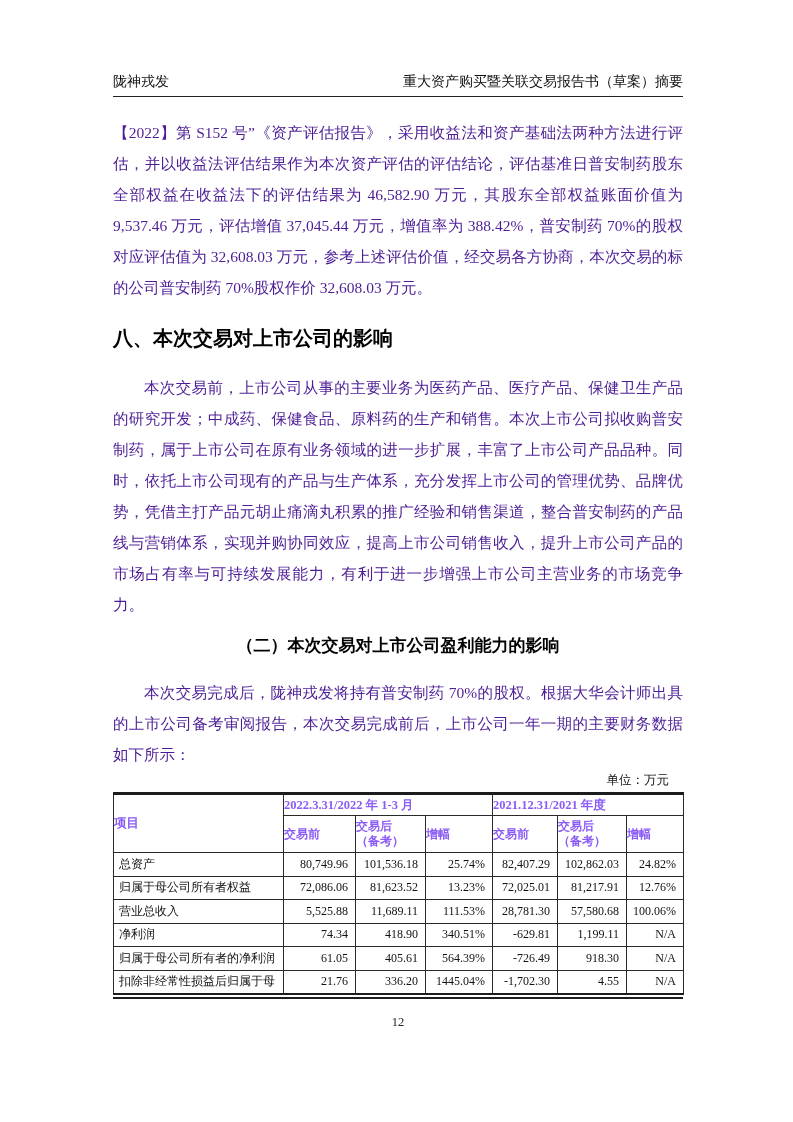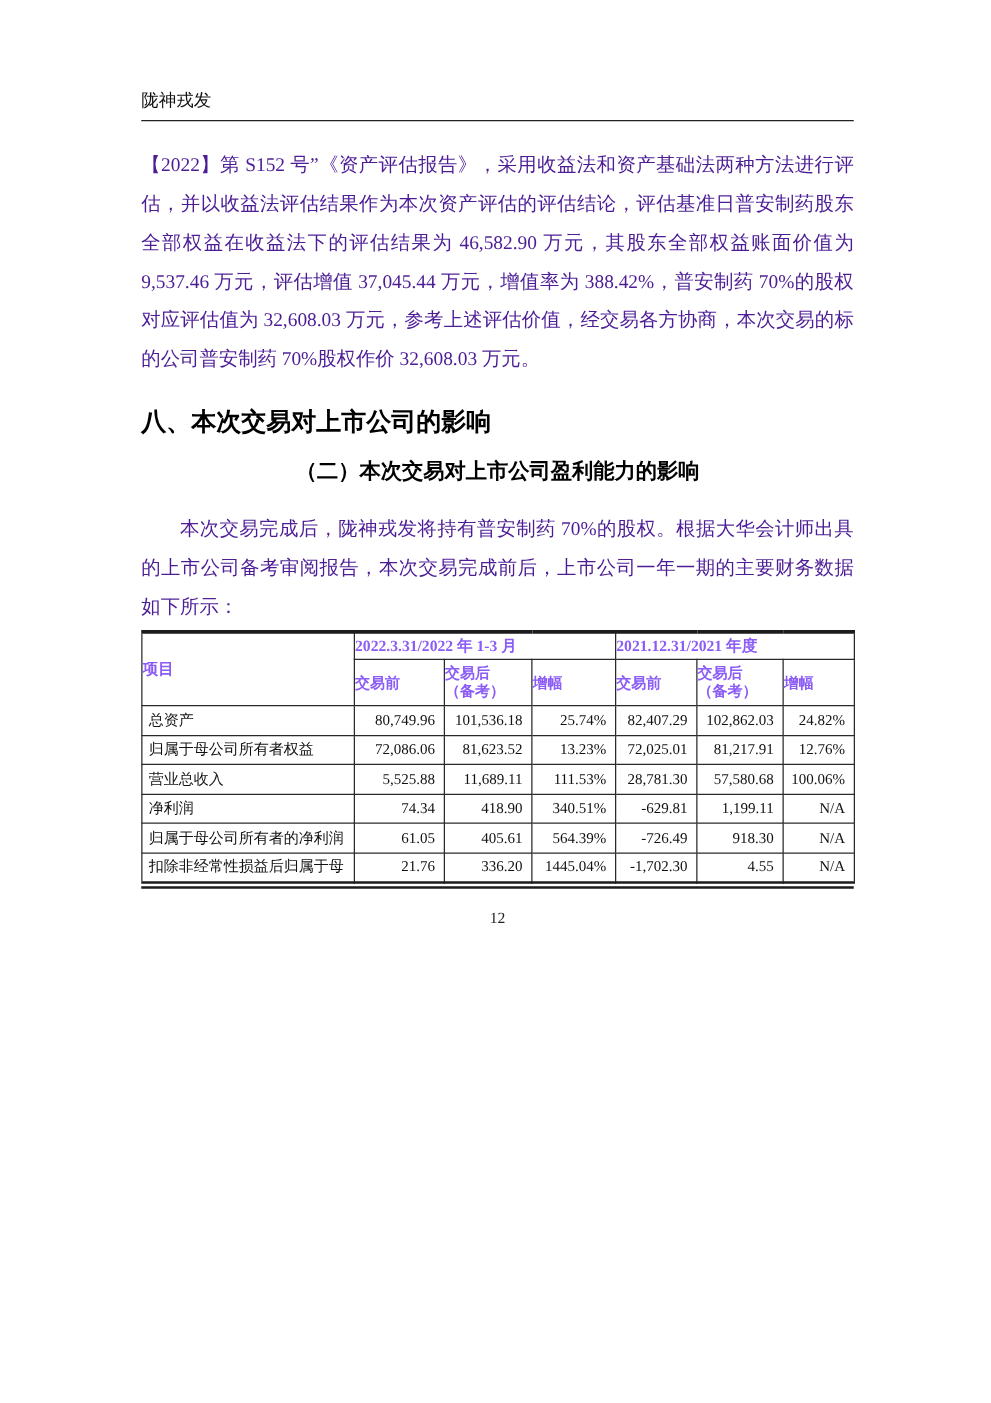--- a/index.html
+++ b/index.html
@@ -105,34 +105,37 @@
     color: #222;
   }
 </style>
 </head>
 <body>
 
 <div class="page">
 
   <header class="doc-header">
     <span>陇神戎发</span>
+    <span>重大资产购买暨关联交易报告书（草案）摘要</span>
   </header>
 
   <main class="content">
 
     <p class="para p1">【2022】第 S152 号”《资产评估报告》，采用收益法和资产基础法两种方法进行评估，并以收益法评估结果作为本次资产评估的评估结论，评估基准日普安制药股东全部权益在收益法下的评估结果为 46,582.90 万元，其股东全部权益账面价值为 9,537.46 万元，评估增值 37,045.44 万元，增值率为 388.42%，普安制药 70%的股权对应评估值为 32,608.03 万元，参考上述评估价值，经交易各方协商，本次交易的标的公司普安制药 70%股权作价 32,608.03 万元。</p>
 
     <h1 class="h1">八、本次交易对上市公司的影响</h1>
 
 
+    <p class="para p2 indent">本次交易前，上市公司从事的主要业务为医药产品、医疗产品、保健卫生产品的研究开发；中成药、保健食品、原料药的生产和销售。本次上市公司拟收购普安制药，属于上市公司在原有业务领域的进一步扩展，丰富了上市公司产品品种。同时，依托上市公司现有的产品与生产体系，充分发挥上市公司的管理优势、品牌优势，凭借主打产品元胡止痛滴丸积累的推广经验和销售渠道，整合普安制药的产品线与营销体系，实现并购协同效应，提高上市公司销售收入，提升上市公司产品的市场占有率与可持续发展能力，有利于进一步增强上市公司主营业务的市场竞争力。</p>
 
     <h2 class="h2 second">（二）本次交易对上市公司盈利能力的影响</h2>
 
     <p class="para p3 indent">本次交易完成后，陇神戎发将持有普安制药 70%的股权。根据大华会计师出具的上市公司备考审阅报告，本次交易完成前后，上市公司一年一期的主要财务数据如下所示：</p>
 
+    <div class="unit-note">单位：万元</div>
 
     <table class="fin-table">
       <colgroup>
         <col style="width:170px">
           <col style="width:72px">
           <col style="width:70px">
           <col style="width:67px">
         <col style="width:65px">
           <col style="width:69px">
           <col style="width:57px">

